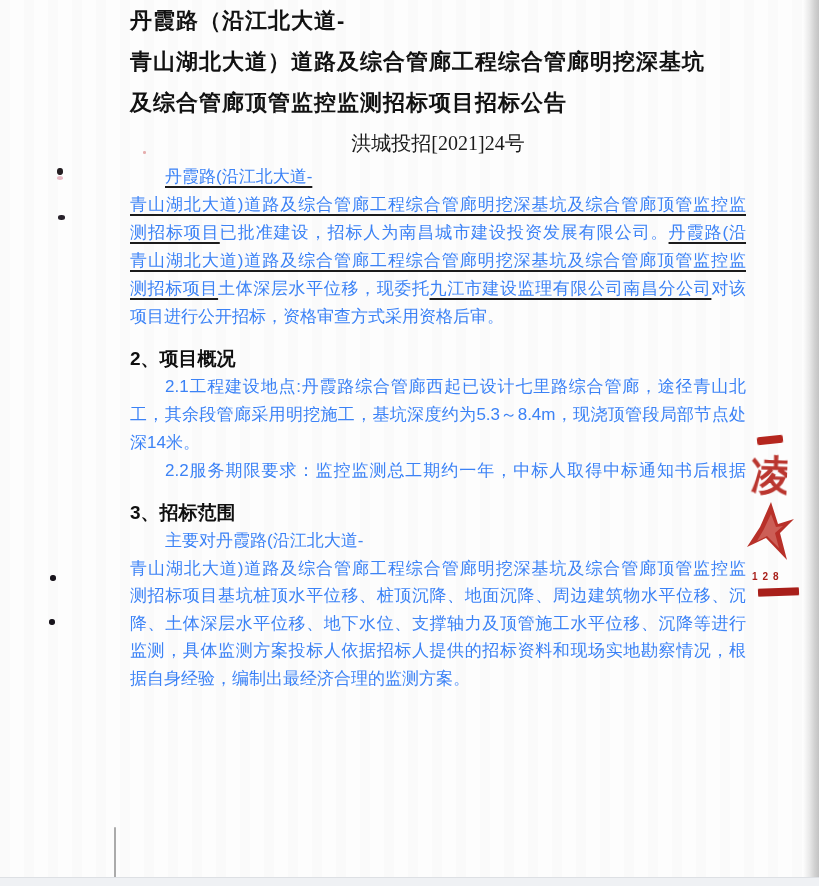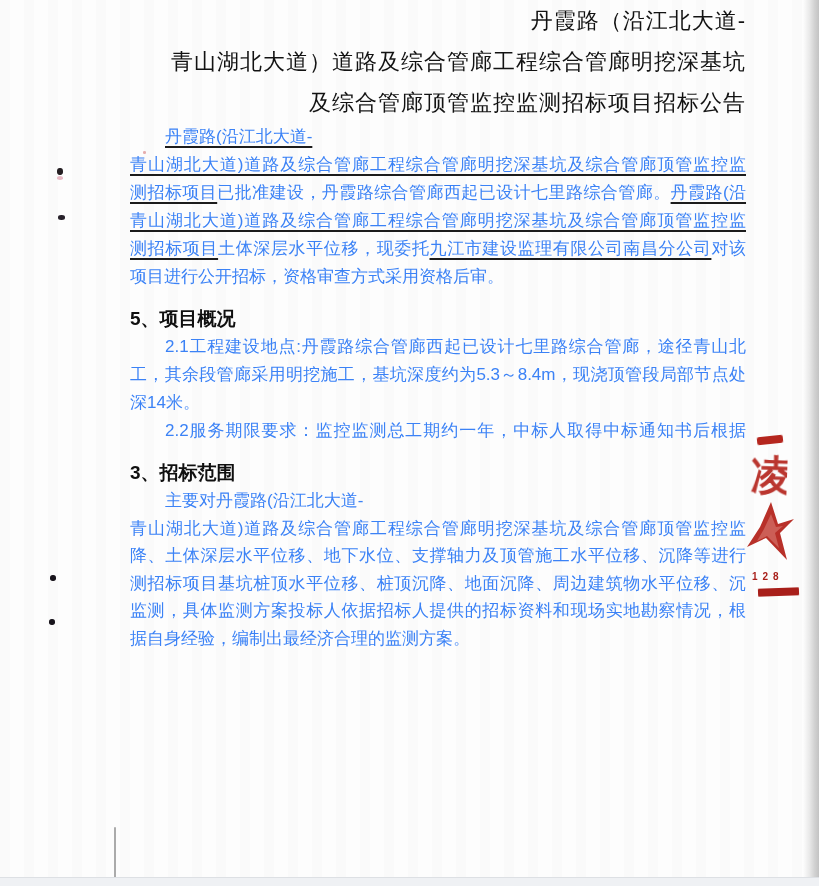--- a/index.html
+++ b/index.html
@@ -23,21 +23,21 @@
     background:linear-gradient(to right, rgba(233,233,233,0) 0%, #e9e9e9 40%, #d2d2d2 72%, #c3c3c3 100%);
   }
   .edge-bottom{
     position:absolute;left:0;right:0;bottom:0;height:8px;
     background:#eff1f4;border-top:1px solid #dde0e4;
   }
 
   .content{position:absolute;left:130px;top:0;width:616px;color:#161616;}
 
   .title-line{
-    font-size:22px;line-height:41px;font-weight:400;text-align:right;
+    font-size:22px;line-height:41px;font-weight:700;text-align:left;
     letter-spacing:1px;color:#121212;
   }
   .doc-number{
     font-size:20px;line-height:40px;text-align:center;font-weight:400;
     font-family:"Liberation Serif", serif;color:#1a1a1a;
   }
 
   .h{font-size:19px;font-weight:700;line-height:28px;margin-top:14px;color:#101010;}
   .h-first{margin-top:21px;}
 
@@ -94,39 +94,40 @@
 <body>
 
 <div class="page">
   <div class="streaks"></div>
 
   <div class="content">
 
     <div class="title-line">丹霞路（沿江北大道-</div>
     <div class="title-line">青山湖北大道）道路及综合管廊工程综合管廊明挖深基坑</div>
     <div class="title-line">及综合管廊顶管监控监测招标项目招标公告</div>
+    <div class="doc-number">洪城投招[2021]24号</div>
 
     <div class="ln ind"><span class="u">丹霞路(沿江北大道-</span></div>
     <div class="ln full"><span class="u">青山湖北大道)道路及综合管廊工程综合管廊明挖深基坑及综合管廊顶管监控监</span></div>
-    <div class="ln full"><span class="u">测招标项目</span><span>已批准建设，丹霞路综合管廊西起已设计七里路综合管廊。</span><span class="u">丹霞路(沿</span></div>
+    <div class="ln full"><span class="u">测招标项目</span><span>已批准建设，招标人为南昌城市建设投资发展有限公司。</span><span class="u">丹霞路(沿</span></div>
     <div class="ln full"><span class="u">青山湖北大道)道路及综合管廊工程综合管廊明挖深基坑及综合管廊顶管监控监</span></div>
     <div class="ln full"><span class="u">测招标项目</span><span>土体深层水平位移，现委托</span><span class="u">九江市建设监理有限公司南昌分公司</span><span>对该</span></div>
     <div class="ln">项目进行公开招标，资格审查方式采用资格后审。</div>
 
-    <div class="h">5、项目概况</div>
+    <div class="h">2、项目概况</div>
     <div class="ln full ind">2.1工程建设地点:丹霞路综合管廊西起已设计七里路综合管廊，途径青山北</div>
     <div class="ln full">工，其余段管廊采用明挖施工，基坑深度约为5.3～8.4m，现浇顶管段局部节点处</div>
     <div class="ln">深14米。</div>
     <div class="ln full ind">2.2服务期限要求：监控监测总工期约一年，中标人取得中标通知书后根据</div>
 
     <div class="h">3、招标范围</div>
     <div class="ln s3ln ind">主要对丹霞路(沿江北大道-</div>
     <div class="ln s3ln full">青山湖北大道)道路及综合管廊工程综合管廊明挖深基坑及综合管廊顶管监控监</div>
+    <div class="ln s3ln full">测招标项目基坑桩顶水平位移、桩顶沉降、地面沉降、周边建筑物水平位移、沉</div>
     <div class="ln s3ln full">降、土体深层水平位移、地下水位、支撑轴力及顶管施工水平位移、沉降等进行</div>
-    <div class="ln s3ln full">测招标项目基坑桩顶水平位移、桩顶沉降、地面沉降、周边建筑物水平位移、沉</div>
     <div class="ln s3ln full">监测，具体监测方案投标人依据招标人提供的招标资料和现场实地勘察情况，根</div>
     <div class="ln s3ln">据自身经验，编制出最经济合理的监测方案。</div>
 
   </div>
 
   <div class="seal">
     <div class="seal-bar1"></div>
     <div class="seal-char">凌</div>
     <svg class="seal-star" width="50" height="62" viewBox="0 0 50 62">
       <polygon points="26,2 33,24 49,19 35,33 42,60 21,38 2,47 15,27" fill="#b5261e"></polygon>

